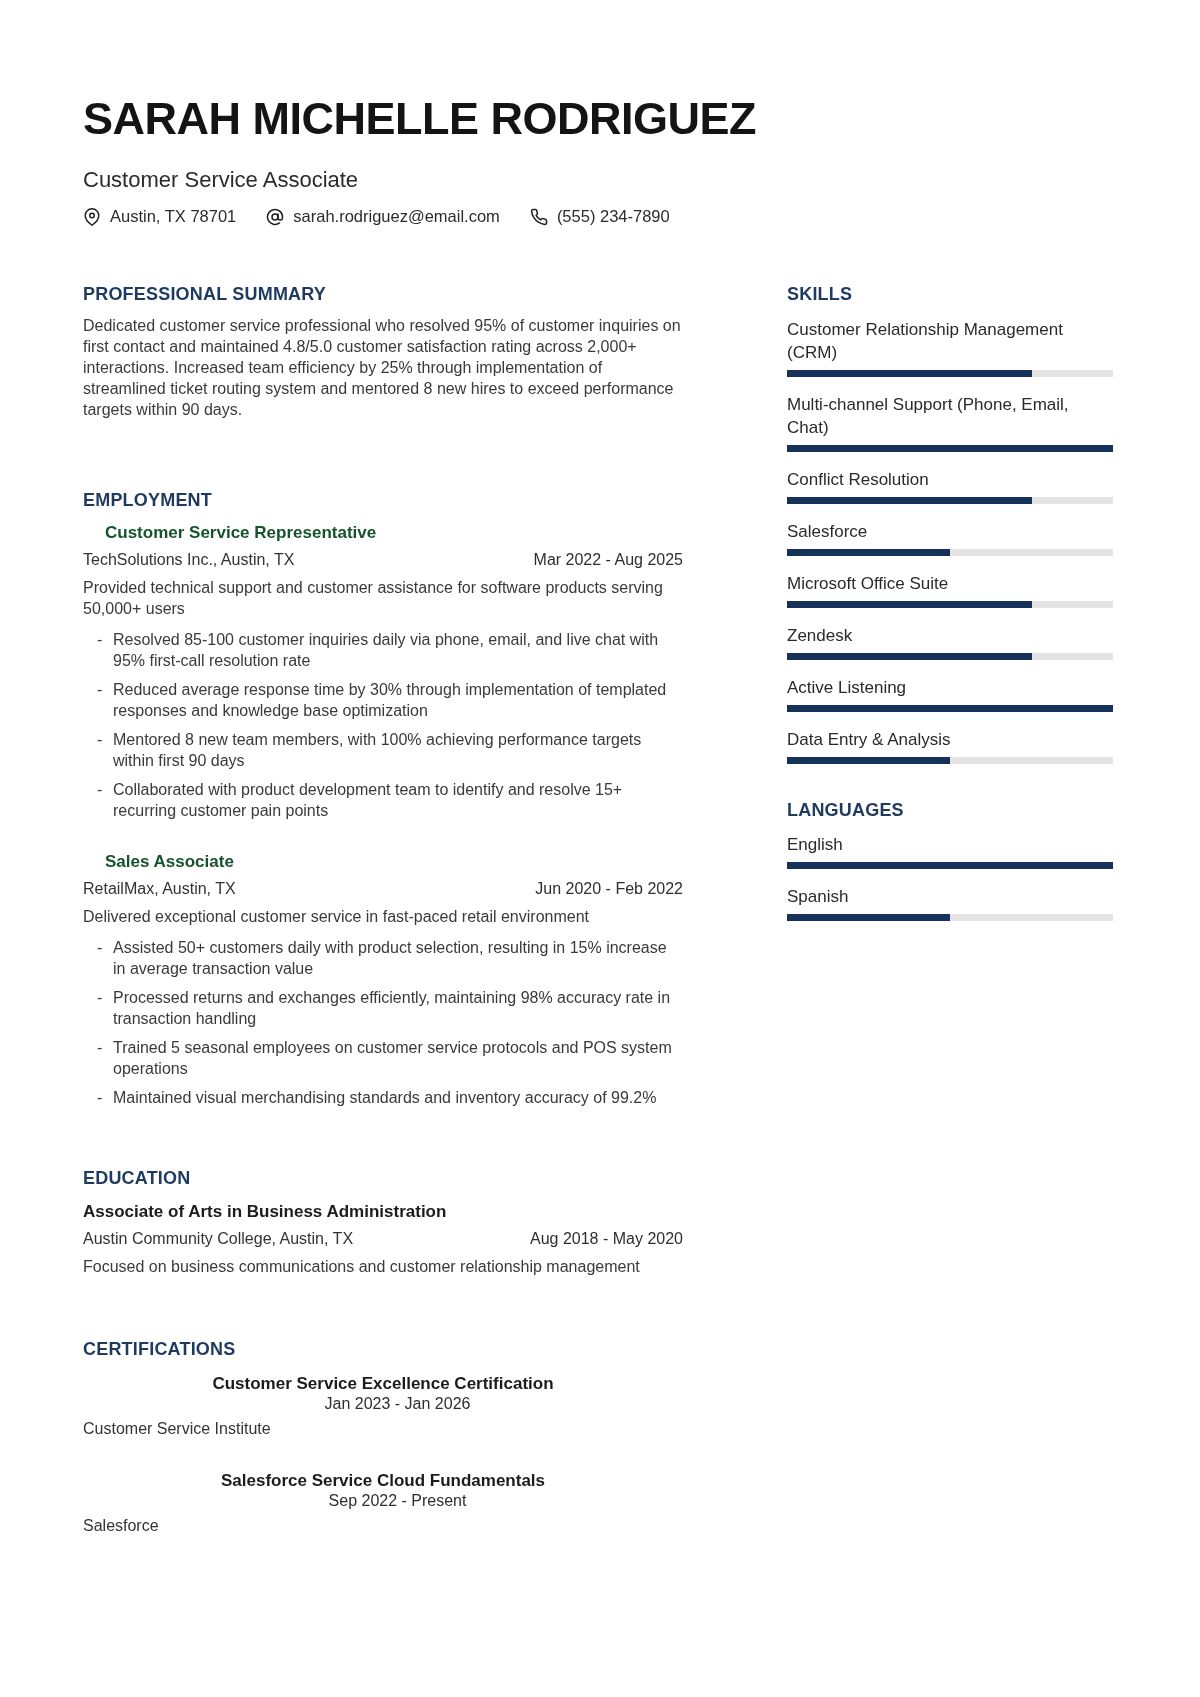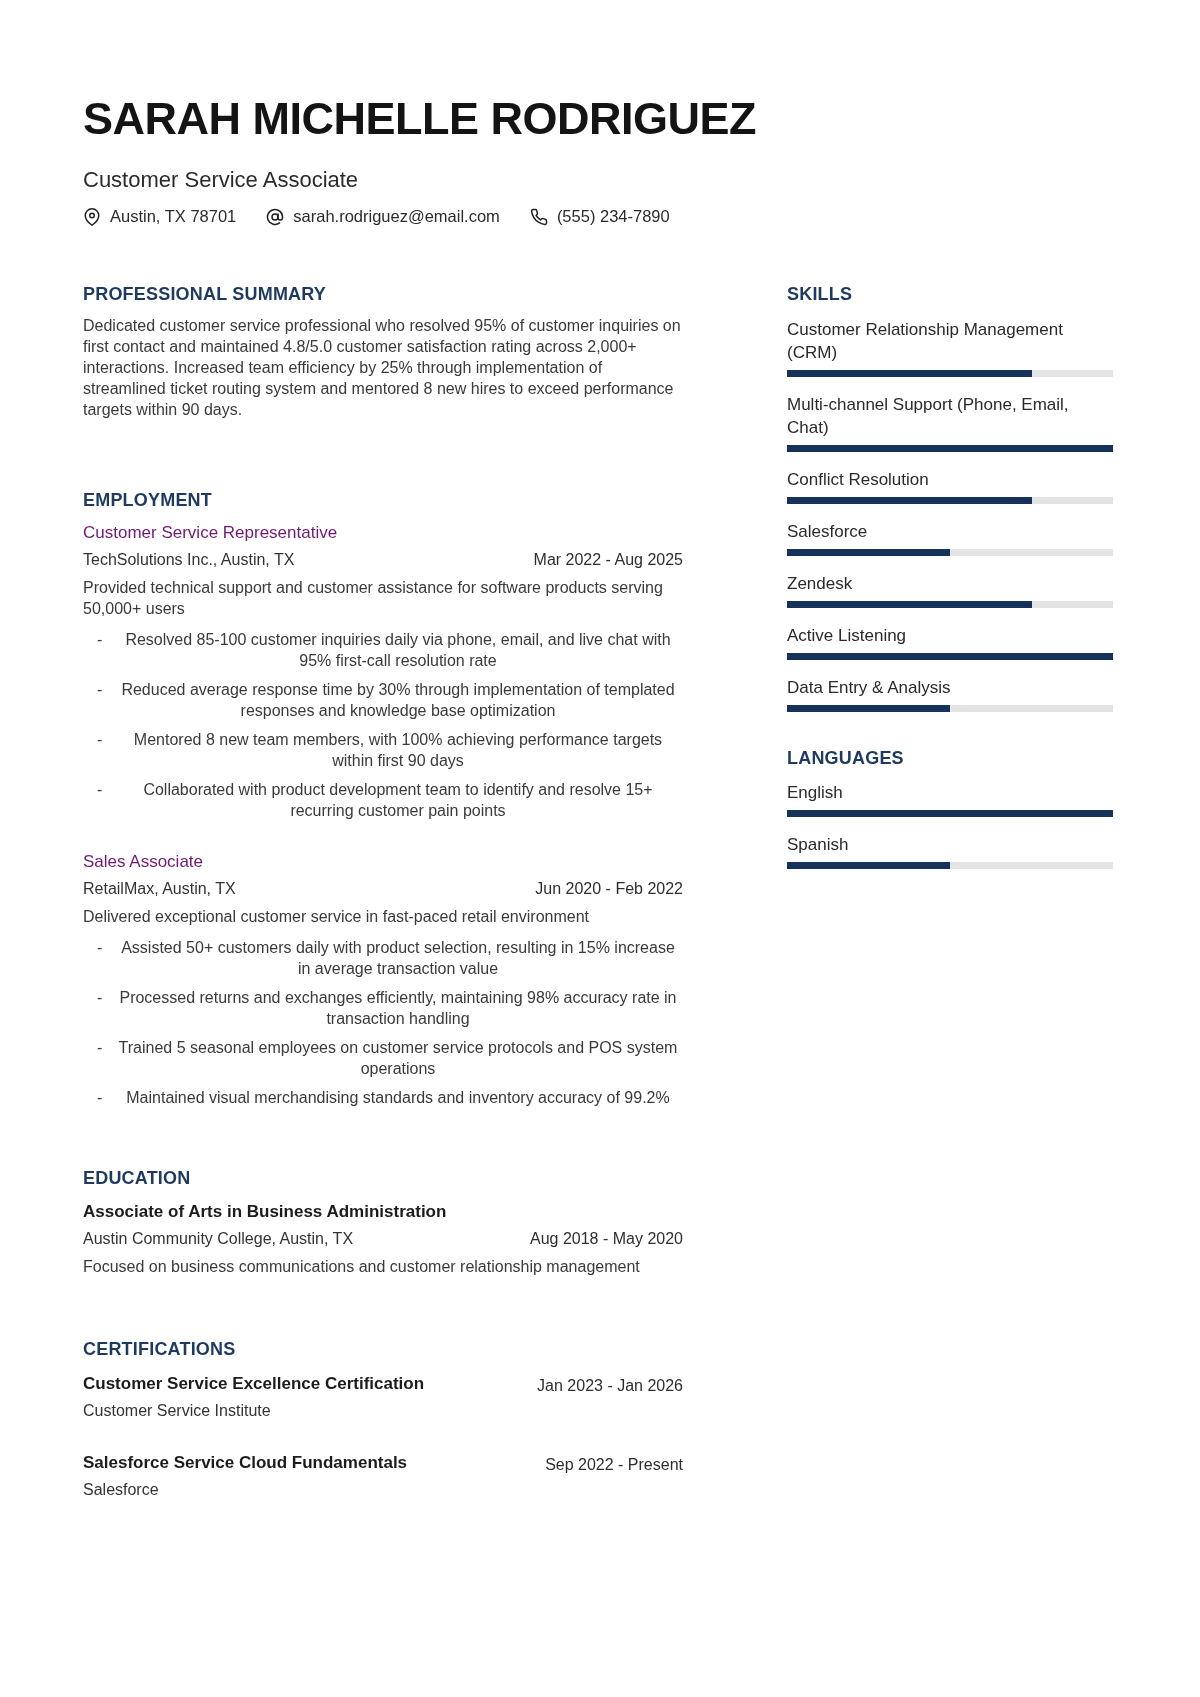--- a/index.html
+++ b/index.html
@@ -54,44 +54,43 @@
     color: var(--accent, #1e3a5f);
     line-height: 1.2;
   }
 
   
   .summary-text { margin-top: 9px; font-size: 16px; line-height: 21px; color: #3a3a3a; }
 
   .section-employment { margin-top: 70px; }
   .job { margin-top: 11px; }
   .job + .job { margin-top: 30px; }
-  .job-title { font-size: 17px; font-weight: 400; color: #701a75; line-height: 1.3; }
+  .job-title { font-size: 17px; font-weight: 700; color: #14532d; line-height: 1.3; margin-left: 22px; }
   .meta-row { margin-top: 7px; display: flex; justify-content: space-between; align-items: baseline; font-size: 16px; color: #333333; }
   .meta-date { color: #2e2e2e; white-space: nowrap; padding-left: 29px; }
   .job-desc { margin-top: 8px; font-size: 16px; line-height: 21px; color: #3a3a3a; }
   ul.bullets { margin-top: 10px; list-style: none; }
   ul.bullets li {
     position: relative;
     padding-left: 30px;
     font-size: 16px;
     line-height: 21px;
     color: #3a3a3a;
     margin-bottom: 8px;
-    text-align: center;
   }
   ul.bullets li::before { content: "-"; position: absolute; left: 14px; top: 0; color: #3a3a3a; }
 
   .section-education { margin-top: 60px; }
   .edu-degree { margin-top: 11px; font-size: 17px; font-weight: 700; color: #1c1c1c; line-height: 1.3; }
   .edu-desc { margin-top: 8px; font-size: 16px; line-height: 21px; color: #3a3a3a; }
 
   .section-certs { margin-top: 62px; }
   .cert { margin-top: 12px; }
   .cert + .cert { margin-top: 32px; }
-  .cert-row { display: flex; justify-content: space-between; align-items: flex-end; }
+  .cert-row { display: flex; justify-content: space-between; align-items: center; flex-direction: column; }
   .cert-title { font-size: 17px; font-weight: 700; color: #1c1c1c; line-height: 1.3; }
   .cert-issuer { margin-top: 7px; font-size: 16px; color: #333333; }
 
   
   .skill { margin-bottom: 16px; }
   .skills-list { margin-top: 12px; }
   .skill-label { font-size: 17px; line-height: 23px; color: #2a2a2a; max-width: 302px; }
   .bar {
     margin-top: 6px;
     width: 100%;
@@ -246,20 +245,26 @@
     </div>
   </div>
 
   <div class="skill">
     <div class="skill-label">Salesforce</div>
     <div class="bar">
       <div class="bar-fill" style="width: 50%;"></div>
     </div>
   </div>
 
+  <div class="skill">
+    <div class="skill-label">Microsoft Office Suite</div>
+    <div class="bar">
+      <div class="bar-fill" style="width: 75%;"></div>
+    </div>
+  </div>
 
   <div class="skill">
     <div class="skill-label">Zendesk</div>
     <div class="bar">
       <div class="bar-fill" style="width: 75%;"></div>
     </div>
   </div>
 
   <div class="skill">
     <div class="skill-label">Active Listening</div>

